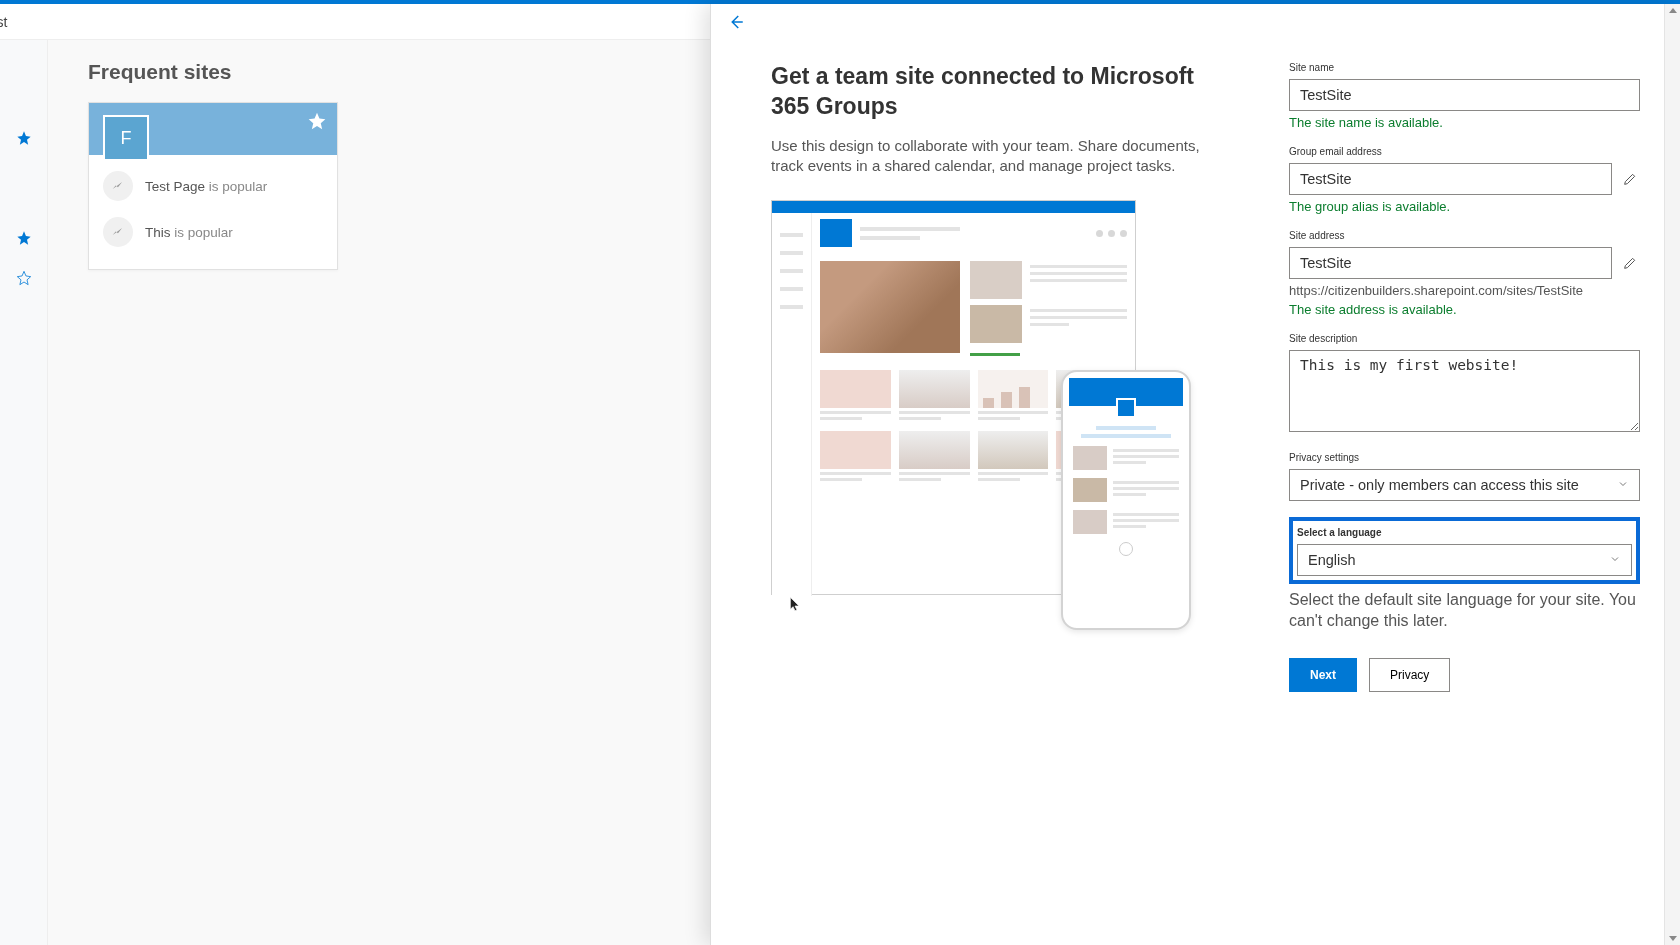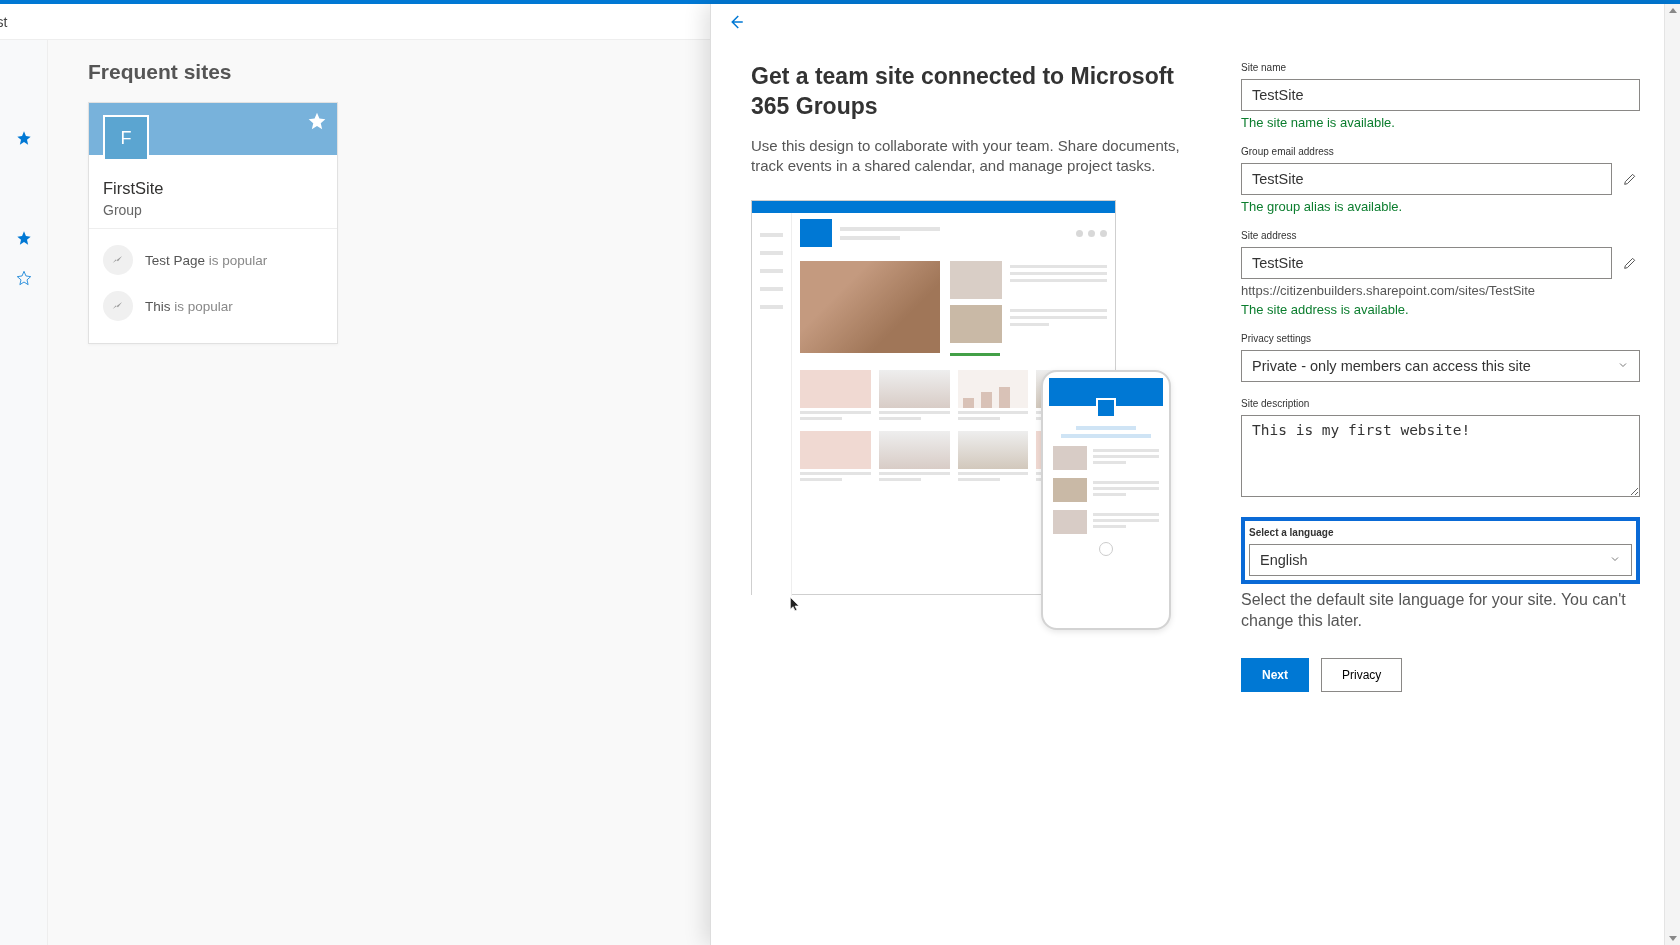--- a/index.html
+++ b/index.html
@@ -155,21 +155,22 @@
     padding: 0 16px;
   }
   .back-arrow {
     cursor: pointer;
   }
   .back-arrow svg { width: 18px; height: 18px; stroke: #0078d4; fill: none; stroke-width: 2; }
   .panel-body {
     flex: 1;
     display: flex;
     padding: 18px 40px 20px 40px;
-    gap: 60px;
+    gap: 88px;
+    margin-left: 20px;
   }
   .panel-left {
     width: 430px;
   }
   .panel-title {
     font-size: 23px;
     font-weight: 600;
     color: #333;
     margin-bottom: 14px;
     line-height: 1.3;
@@ -460,24 +461,20 @@
   <div class="main-content">
     <div class="freq-heading">Frequent sites</div>
     <div class="site-card">
       <div class="card-header">
         <div class="card-avatar">F</div>
         <span class="card-star">
           <svg viewBox="0 0 24 24">
               <path d="M12 2l2.9 6.9L22 10l-5.5 4.8L18.2 22 12 18l-6.2 4 1.7-7.2L2 10l7.1-1.1z"></path>
             </svg>
         </span>
-      </div>
-      <div class="card-body">
-        <div class="card-title">FirstSite</div>
-        <div class="card-subtitle">Group</div>
       </div>
       <div class="card-footer">
         <div class="activity-row">
           <span class="activity-icon">
             <svg viewBox="0 0 24 24">
                 <path d="M3 17l5-6 4 3 7-9"></path>
               </svg>
           </span>
           <span class="activity-text">
             <span>Test Page</span>
@@ -669,32 +666,32 @@
             <svg viewBox="0 0 24 24">
                 <path d="M4 20l4-1 11-11-3-3L5 16l-1 4z"></path>
               </svg>
           </span>
         </div>
         <div class="helper">https://citizenbuilders.sharepoint.com/sites/TestSite</div>
         <div class="validation-ok">The site address is available.</div>
       </div>
 
       <div class="form-group">
+        <label class="form-label">Site description</label>
+        <textarea class="text-input" style="">This is my first website!</textarea>
+      </div>
+
+      <div class="form-group">
         <label class="form-label">Privacy settings</label>
         <div class="select-input">
           <span>Private - only members can access this site</span>
           <span class="chevron"><svg viewBox="0 0 24 24">
                 <path d="M6 9l6 6 6-6"></path>
               </svg></span>
         </div>
-      </div>
-
-      <div class="form-group">
-        <label class="form-label">Site description</label>
-        <textarea class="text-input" style="">This is my first website!</textarea>
       </div>
 
       <div class="highlight-box">
         <label class="form-label" style="font-weight:700;">Select a language</label>
         <div class="select-input">
           <span>English</span>
           <span class="chevron"><svg viewBox="0 0 24 24">
                 <path d="M6 9l6 6 6-6"></path>
               </svg></span>
         </div>

